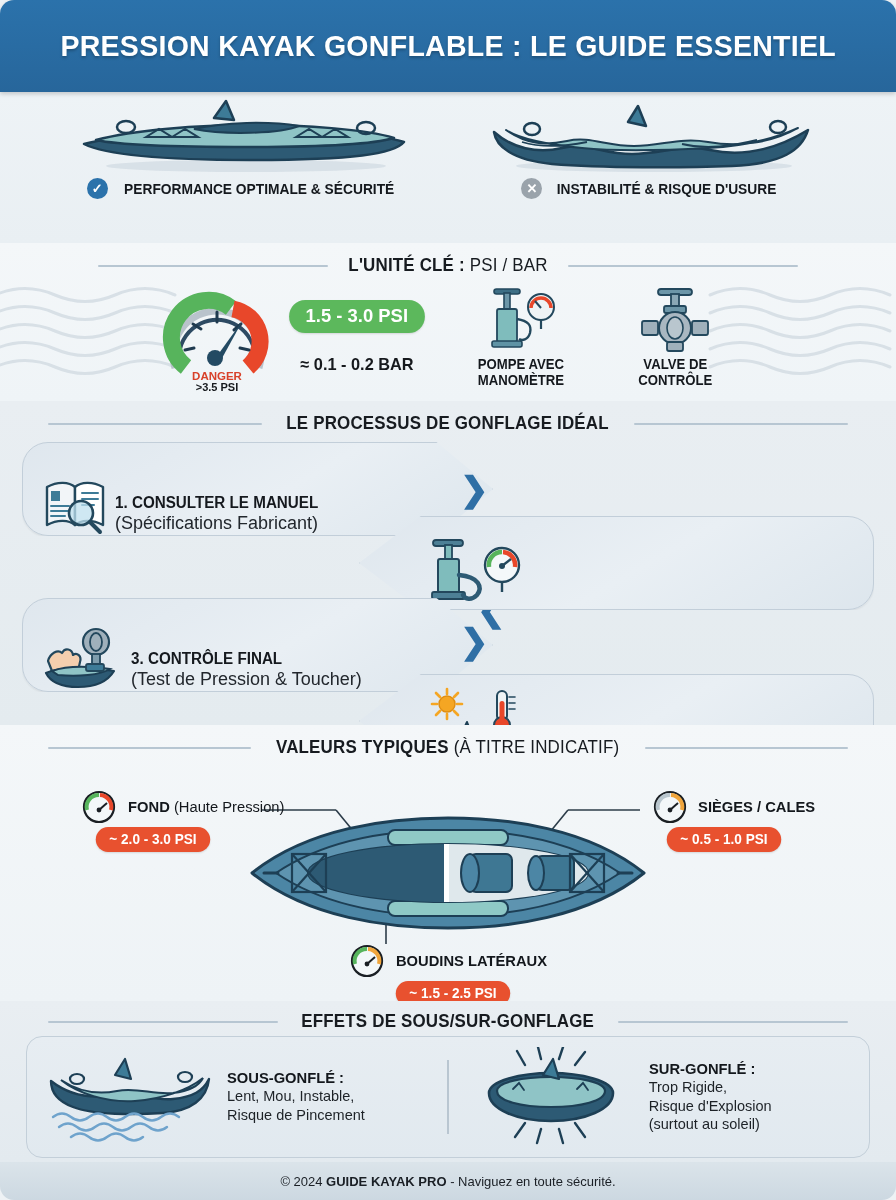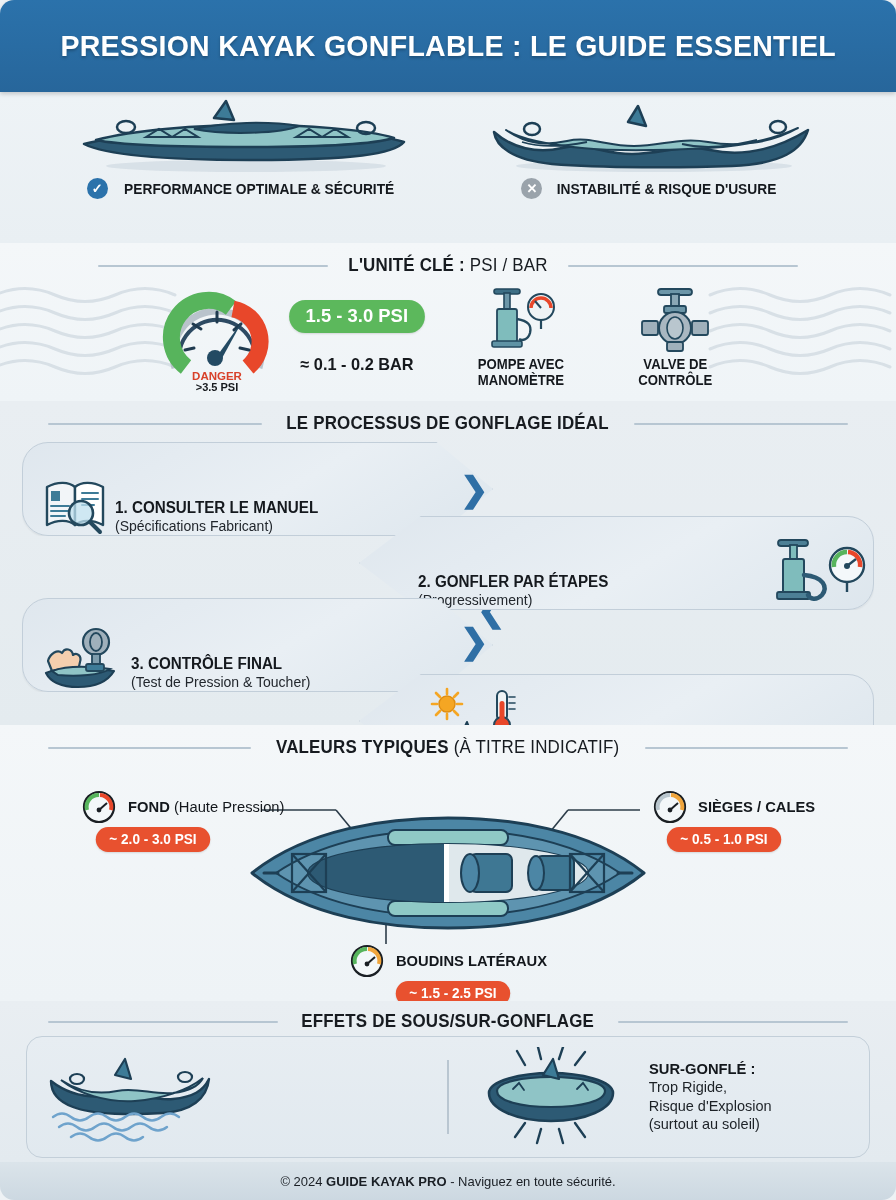--- a/index.html
+++ b/index.html
@@ -94,21 +94,21 @@
     padding-left:14px;
   }
   .card.right{
     border-radius:0 26px 26px 0;
     clip-path:polygon(12% 0,100% 0,100% 100%,12% 100%,0 50%);
     padding-left:58px;
   }
   .card .ic{flex:0 0 78px;display:flex;align-items:center;justify-content:center;}
   .card .txtb{display:flex;flex-direction:column;justify-content:center;}
   .card .s-title{font-size:16px;font-weight:bold;color:#15191e;line-height:1.15;transform:scaleX(.95);transform-origin:left;}
-  .card .s-sub{font-size:14px;color:#22272d;line-height:1.2;margin-top:1px;}
+  .card .s-sub{font-size:18px;color:#22272d;line-height:1.2;margin-top:1px;}
   .card.right .txtb{align-items:flex-start;}
   .card.right.step4 .txtb{align-items:center;text-align:center;}
   .card.right.step4 .s-title{transform:scaleX(.95);transform-origin:center;}
   .chev{
     position:absolute;font-size:34px;color:#2f6fa5;font-weight:bold;line-height:1;
     font-family:"Liberation Sans",sans-serif;
   }
   .chev.c1{left:438px;top:30px;}
   .chev.c2{left:455px;top:76px;}
   .chev.c3{left:438px;top:26px;}
@@ -320,24 +320,20 @@
             <div class="s-title">1. CONSULTER LE MANUEL</div>
             <div class="s-sub">(Spécifications Fabricant)</div>
           </div>
         </div>
         <div class="chev c1">❯</div>
       </div>
 
       <div class="proc-row r2">
         <div class="chev c2">❮</div>
         <div class="card right">
-          <div class="txtb" style="flex:1;">
-            <div class="s-title">2. GONFLER PAR ÉTAPES</div>
-            <div class="s-sub">(Progressivement)</div>
-          </div>
           <div class="ic" style="flex:0 0 110px;">
             <svg width="104" height="74" viewBox="0 0 104 74">
               <rect x="12" y="5" width="30" height="6" rx="3" fill="#4d8096" stroke="#23485d" stroke-width="1.8"></rect>
               <rect x="24" y="10" width="7" height="14" fill="#7fbcbc" stroke="#23485d" stroke-width="1.8"></rect>
               <rect x="17" y="24" width="21" height="34" rx="2" fill="#7fbcbc" stroke="#23485d" stroke-width="2"></rect>
               <rect x="11" y="57" width="33" height="7" rx="2" fill="#4d8096" stroke="#23485d" stroke-width="1.8"></rect>
               <path d="M38 40 C58 42 62 52 56 60 C50 66 44 64 42 60" fill="none" stroke="#2d5a74" stroke-width="4.5" stroke-linecap="round"></path>
               <circle cx="81" cy="30" r="17" fill="#f4f8fa" stroke="#23485d" stroke-width="2.4"></circle>
               <path d="M68 32 A13 13 0 0 1 81 17" fill="none" stroke="#57b45c" stroke-width="4.5"></path>
               <path d="M82 17 A13 13 0 0 1 94 32" fill="none" stroke="#e8472a" stroke-width="4.5"></path>
@@ -534,20 +530,25 @@
             <path d="M18 29 C36 41 54 44 74 40 C94 36 110 44 130 42 C146 40 156 35 160 27 C144 40 118 48 92 50 C64 52 34 42 18 29 Z" fill="#8fc4c6" stroke="#1d3f55" stroke-width="2"></path>
             <path d="M72 24 L82 8 L88 28 Z" fill="#3d7b97" stroke="#1d3f55" stroke-width="2.2" stroke-linejoin="round"></path>
             <ellipse cx="34" cy="28" rx="7" ry="5" fill="none" stroke="#1d3f55" stroke-width="2.2"></ellipse>
             <ellipse cx="142" cy="26" rx="7" ry="5" fill="none" stroke="#1d3f55" stroke-width="2.2"></ellipse>
             <g fill="none" stroke="#6fa3cc" stroke-width="2.4" stroke-linecap="round">
               <path d="M10 66 q9 -7 18 0 t18 0 t18 0 t18 0 t18 0 t18 0 t18 0"></path>
               <path d="M16 76 q9 -7 18 0 t18 0 t18 0 t18 0 t18 0 t18 0"></path>
               <path d="M28 86 q9 -7 18 0 t18 0 t18 0 t18 0"></path>
             </g>
           </svg>
+          <div class="eff-txt">
+            <div class="h">SOUS-GONFLÉ :</div>
+            <div class="l">Lent, Mou, Instable,</div>
+            <div class="l">Risque de Pincement</div>
+          </div>
         </div>
 
         <div class="eff-div"></div>
 
         <div class="eff-half">
           <svg width="172" height="100" viewBox="0 0 172 100">
             <g stroke="#1d3f55" stroke-width="2.4" stroke-linecap="round">
               <line x1="60" y1="18" x2="52" y2="4"></line>
               <line x1="76" y1="12" x2="73" y2="0"></line>
               <line x1="94" y1="12" x2="98" y2="0"></line>

